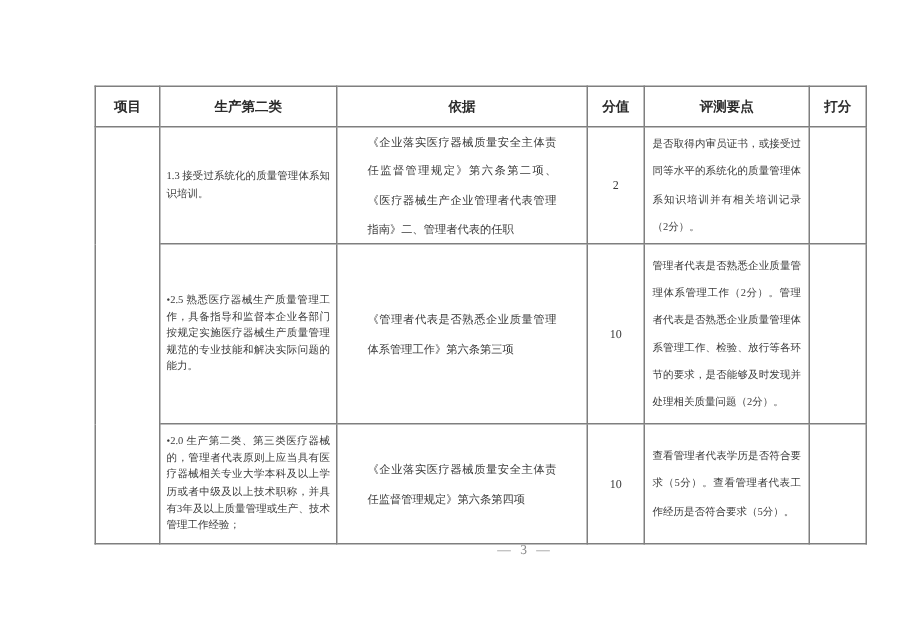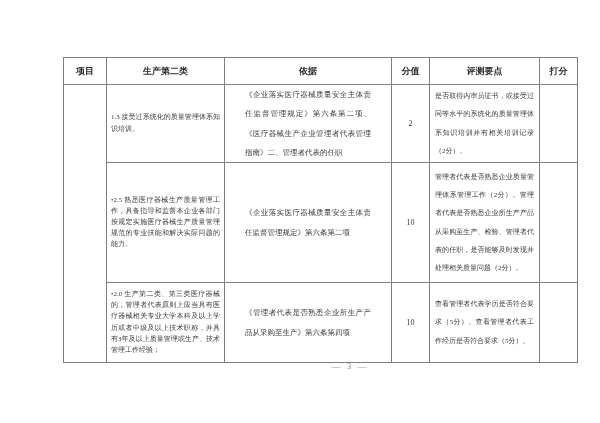--- a/index.html
+++ b/index.html
@@ -108,28 +108,28 @@
       <tr class="row-1">
         <td class="project-cell" rowspan="3"></td>
         <td class="req">1.3 接受过系统化的质量管理体系知识培训。</td>
         <td class="basis">《企业落实医疗器械质量安全主体责任监督管理规定》第六条第二项、《医疗器械生产企业管理者代表管理指南》二、管理者代表的任职</td>
         <td class="score">2</td>
         <td class="points">是否取得内审员证书，或接受过同等水平的系统化的质量管理体系知识培训并有相关培训记录（2分）。</td>
         <td class="mark"></td>
       </tr>
       <tr class="row-2">
         <td class="req">•2.5 熟悉医疗器械生产质量管理工作，具备指导和监督本企业各部门按规定实施医疗器械生产质量管理规范的专业技能和解决实际问题的能力。</td>
-        <td class="basis">《企业落实医疗器械质量安全主体责任监督管理规定》第六条第二项</td>
+        <td class="basis">《管理者代表是否熟悉企业质量管理体系管理工作》第六条第三项</td>
         <td class="score">10</td>
-        <td class="points">管理者代表是否熟悉企业质量管理体系管理工作（2分）。管理者代表是否熟悉企业所生产产品从采购至生产、检验、管理者代表的任职，是否能够及时发现并处理相关质量问题（2分）。</td>
+        <td class="points">管理者代表是否熟悉企业质量管理体系管理工作（2分）。管理者代表是否熟悉企业质量管理体系管理工作、检验、放行等各环节的要求，是否能够及时发现并处理相关质量问题（2分）。</td>
         <td class="mark"></td>
       </tr>
       <tr class="row-3">
         <td class="req">•2.0 生产第二类、第三类医疗器械的，管理者代表原则上应当具有医疗器械相关专业大学本科及以上学历或者中级及以上技术职称，并具有3年及以上质量管理或生产、技术管理工作经验；</td>
-        <td class="basis">《管理者代表是否熟悉企业所生产产品从采购至生产》第六条第四项</td>
+        <td class="basis">《企业落实医疗器械质量安全主体责任监督管理规定》第六条第四项</td>
         <td class="score">10</td>
         <td class="points">查看管理者代表学历是否符合要求（5分）。查看管理者代表工作经历是否符合要求（5分）。</td>
         <td class="mark"></td>
       </tr>
     </tbody>
   </table>
 
   <div class="page-number">— 3 —</div>
 
 </div>

